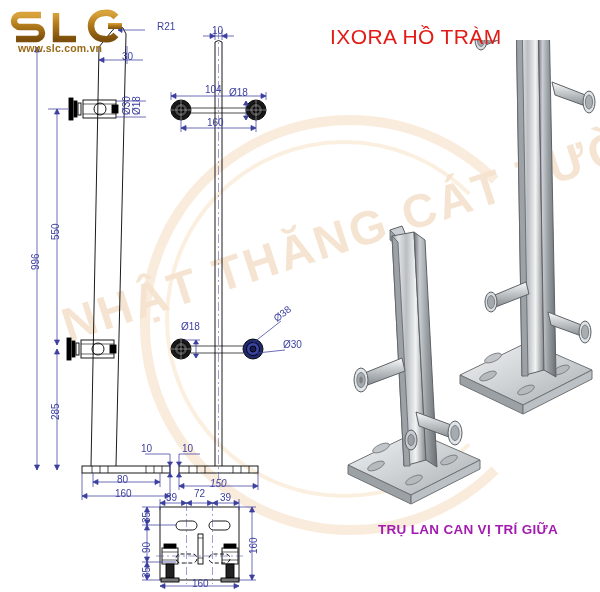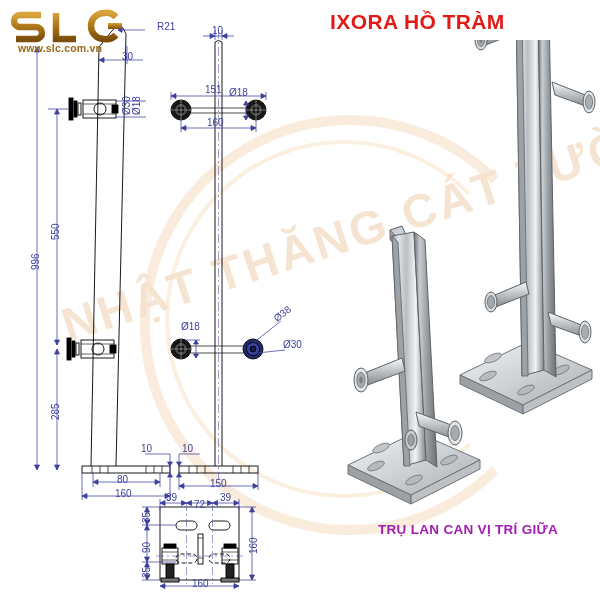--- a/index.html
+++ b/index.html
@@ -52,22 +52,22 @@
   .logo-box{position:absolute;left:8px;top:6px;width:118px;height:46px;z-index:5;text-align:center;}
   .logo-svg{display:block;}
   .logo-url{
     position:absolute;left:10px;top:36px;
     font-size:10.5px;font-weight:bold;letter-spacing:.2px;
     color:#9a6a15;font-family:"Liberation Sans",sans-serif;
   }
 
   
   .title-main{
-    position:absolute;left:330px;top:10px;
-    font-size:21px;font-weight:bold;color:#e31b16;
+    position:absolute;left:330px;top:25px;
+    font-size:21px;font-weight:normal;color:#e31b16;
     letter-spacing:.4px;z-index:6;
     font-family:"Liberation Sans",sans-serif;
   }
   .title-caption{
     position:absolute;left:378px;top:522px;
     font-size:13.5px;font-weight:bold;color:#a21caf;
     letter-spacing:.3px;z-index:6;
     font-family:"Liberation Sans",sans-serif;
   }
 
@@ -436,31 +436,31 @@
   <div class="dim v" style="left:122px;top:115px;">Ø30</div>
   <div class="dim v" style="left:132px;top:115px;">Ø18</div>
   <div class="dim v" style="left:31px;top:270px;">996</div>
   <div class="dim v" style="left:51px;top:240px;">550</div>
   <div class="dim v" style="left:51px;top:420px;">285</div>
   <div class="dim" style="left:141px;top:444px;">10</div>
   <div class="dim" style="left:117px;top:475px;">80</div>
   <div class="dim" style="left:115px;top:489px;">160</div>
 
   <div class="dim" style="left:212px;top:26px;">10</div>
-  <div class="dim" style="left:205px;top:85px;">151</div>
+  <div class="dim" style="left:205px;top:85px;">104</div>
   <div class="dim" style="left:207px;top:118px;">160</div>
   <div class="dim" style="left:229px;top:88px;">Ø18</div>
   <div class="dim" style="left:181px;top:322px;">Ø18</div>
   <div class="dim" style="left:272px;top:316px;transform:rotate(-38deg);transform-origin:left top;">Ø38</div>
   <div class="dim" style="left:283px;top:340px;">Ø30</div>
   <div class="dim" style="left:182px;top:444px;">10</div>
-  <div class="dim" style="left:210px;top:479px;">150</div>
+  <div class="dim" style="left:210px;top:479px;font-style:italic;">150</div>
 
   <div class="dim" style="left:166px;top:493px;">39</div>
-  <div class="dim" style="left:194px;top:500px;">72</div>
+  <div class="dim" style="left:194px;top:489px;">72</div>
   <div class="dim" style="left:220px;top:493px;">39</div>
   <div class="dim v" style="left:142px;top:523px;">35</div>
   <div class="dim v" style="left:142px;top:553px;">90</div>
   <div class="dim v" style="left:142px;top:578px;">35</div>
   <div class="dim v" style="left:249px;top:554px;">160</div>
   <div class="dim" style="left:192px;top:579px;">160</div>
 
 </div>
 
 </body></html>

